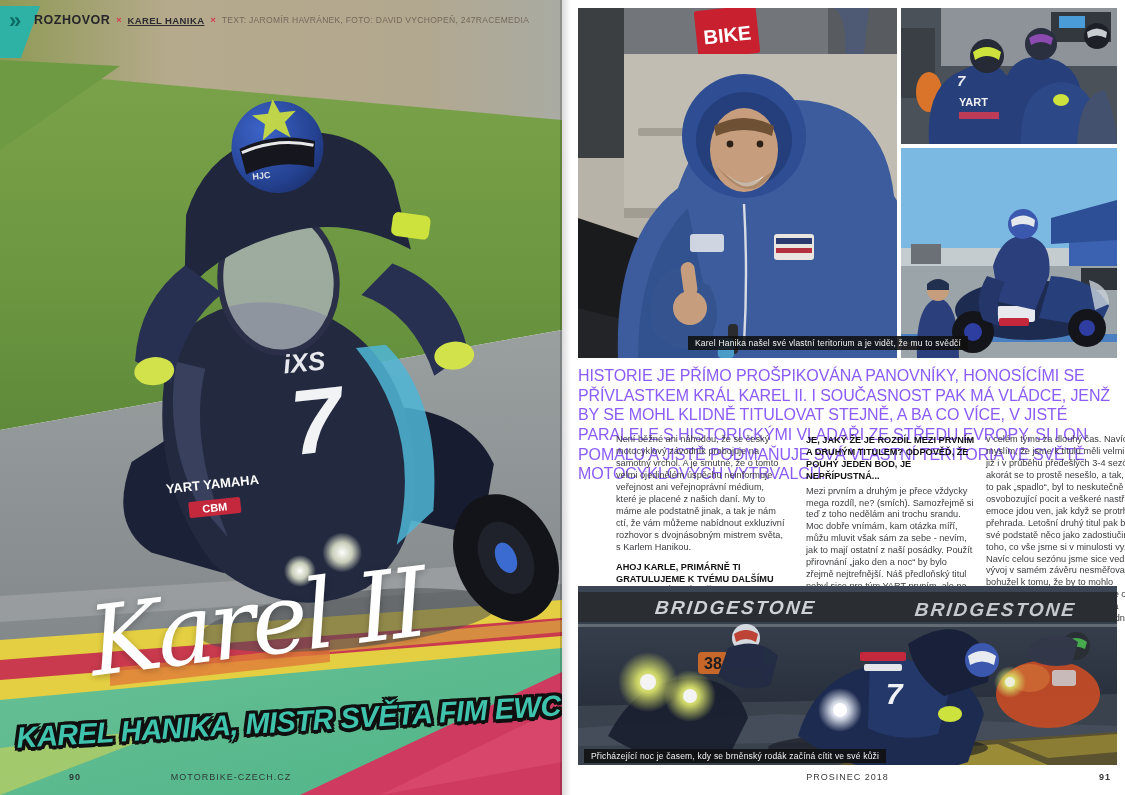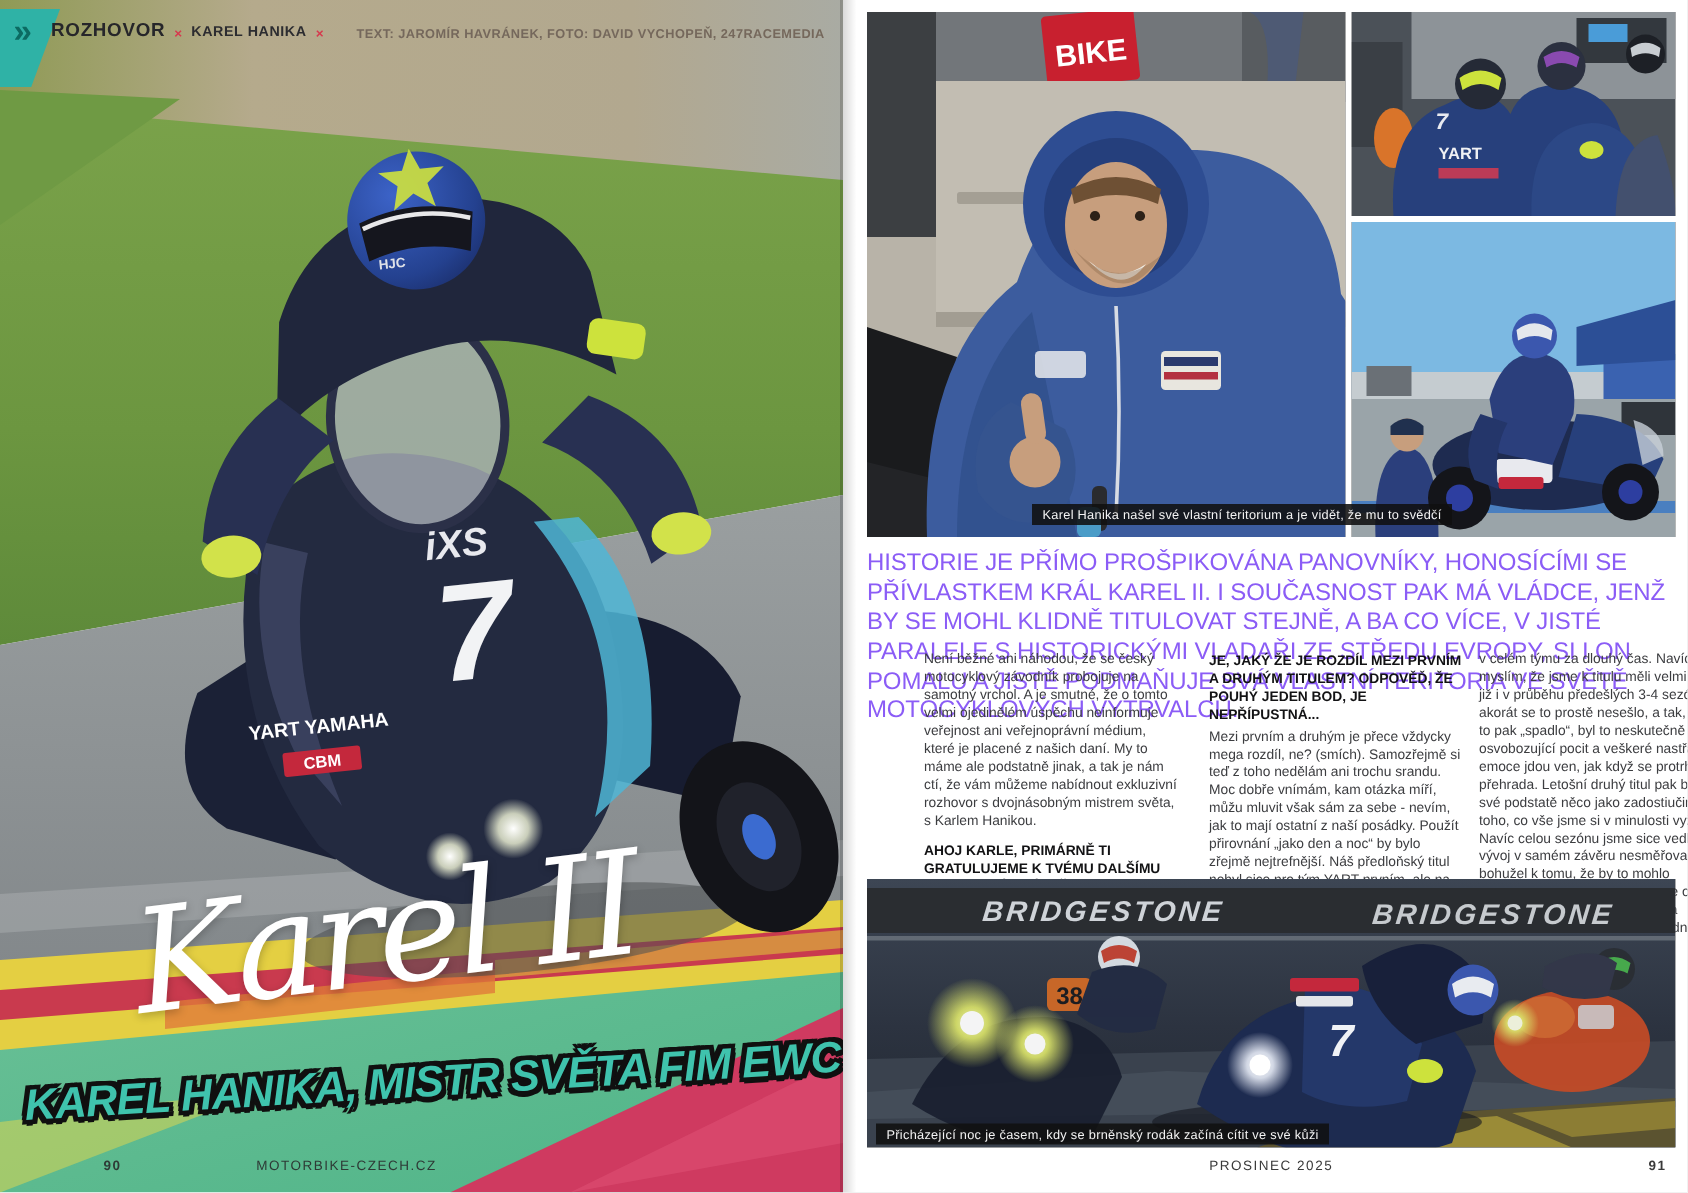--- a/index.html
+++ b/index.html
@@ -4,25 +4,25 @@
 <style>
   html,body{margin:0;padding:0;background:#e8e8e8;}
   #spread{position:relative;width:1125px;height:795px;background:#ffffff;overflow:hidden;
           font-family:"Liberation Sans",sans-serif;}
   
   #left-page{position:absolute;left:0;top:0;width:562px;height:795px;overflow:hidden;}
   #left-photo{position:absolute;left:0;top:0;width:562px;height:795px;}
   #corner-flag{position:absolute;left:0;top:6px;width:40px;height:52px;background:#2fb2a6;
                clip-path:polygon(0 0,100% 0,52% 100%,0 100%);}
   #corner-flag .chev{position:absolute;left:9px;top:4px;color:#0c6b62;font-size:22px;font-weight:bold;line-height:22px;}
-  #left-header{position:absolute;left:34px;top:13px;white-space:nowrap;display:flex;align-items:flex-end;gap:6px;}
+  #left-header{position:absolute;left:34px;top:13px;white-space:nowrap;display:flex;align-items:center;gap:6px;}
   .hdr-section{font-size:12.5px;font-weight:bold;color:#26262a;letter-spacing:.5px;}
   .hdr-x{font-size:9px;font-weight:bold;color:#d63a4e;}
-  .hdr-name{font-size:9.5px;font-weight:bold;color:#2c2c30;letter-spacing:.4px;}
-  .hdr-credits{font-size:8.5px;font-weight:bold;color:#75685c;letter-spacing:.3px;margin-left:16px;}
+  .hdr-name{font-size:9.5px;font-weight:bold;color:#2c2c30;letter-spacing:.4px;text-decoration:underline;}
+  .hdr-credits{font-size:8.5px;font-weight:normal;color:#75685c;letter-spacing:.3px;}
   #script-title{position:absolute;left:88px;top:568px;width:440px;color:#ffffff;
                 font-family:"DejaVu Serif",serif;font-style:italic;font-size:96px;line-height:1;
                 transform:rotate(-7deg);text-shadow:0 2px 6px rgba(0,0,0,.25);letter-spacing:-4px;}
   #main-title{position:absolute;left:16px;top:706px;width:530px;transform:rotate(-3.4deg);
               font-size:29px;font-weight:bold;font-style:italic;color:#3fc3ad;letter-spacing:-.5px;white-space:nowrap;
               text-shadow:-3px -3px 0 #101010,3px -3px 0 #101010,-3px 3px 0 #101010,3px 3px 0 #101010,
                           -3px 0 0 #101010,3px 0 0 #101010,0 -3px 0 #101010,0 4px 0 #101010;}
   #left-footer{position:absolute;left:0;top:772px;width:562px;font-size:9px;color:#2e3a36;letter-spacing:1px;}
   #left-page-num{position:absolute;left:52px;top:0;font-weight:bold;padding-left:17px;}
   #left-site{position:absolute;left:0;width:462px;text-align:center;top:0;}
@@ -368,17 +368,17 @@
           <path d="M487,56 q11,-8 22,0 l-2,7 q-9,-5 -18,0 z" fill="#49b44e"></path>
           <path d="M452,58 q30,-16 48,-2 l-6,22 q-24,6 -44,-6 z" fill="#33384a"></path>
           <rect x="474" y="84" width="24" height="16" rx="3" fill="#d8dce0" opacity=".85"></rect>
         </g>
       </svg>
     </div>
 
     <div class="caption" id="caption-bottom">Přicházející noc je časem, kdy se brněnský rodák začíná cítit ve své kůži</div>
 
     <div id="right-footer">
-      <span id="right-issue">PROSINEC 2025</span>
+      <span id="right-issue">PROSINEC 2018</span>
       <span id="right-page-num">91</span>
     </div>
   </div>
 </div>
 
 </body></html>

